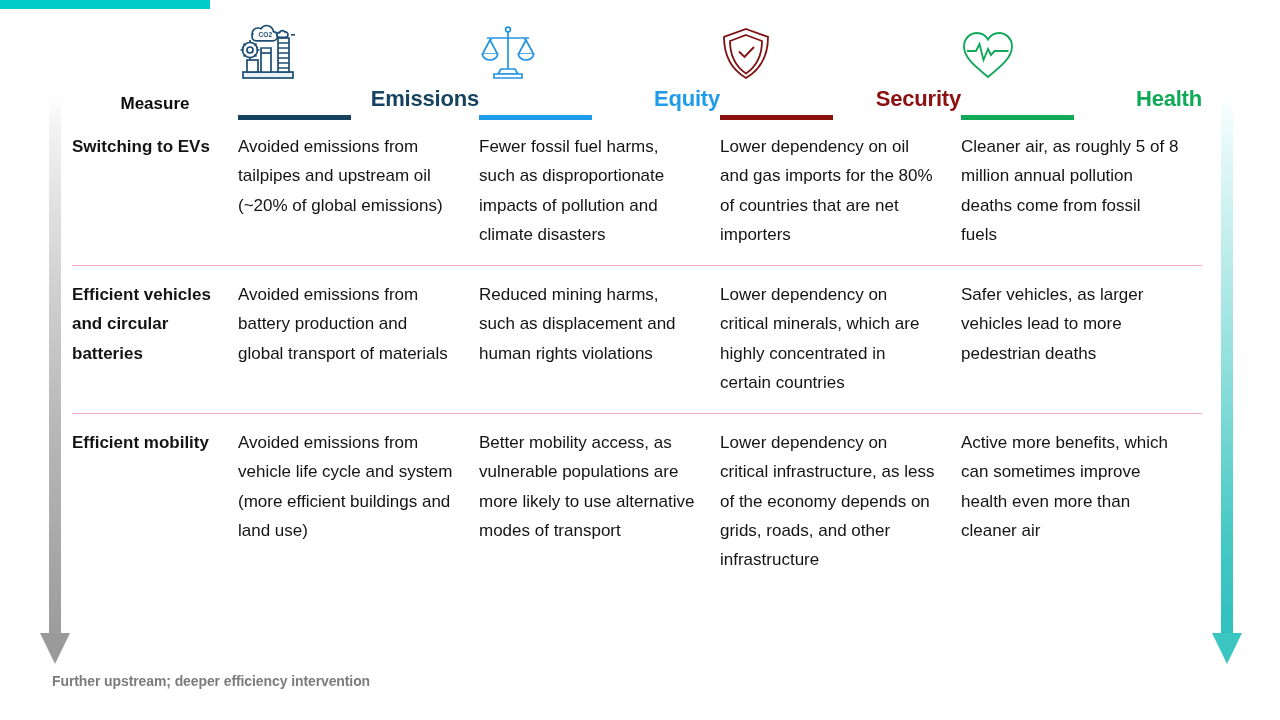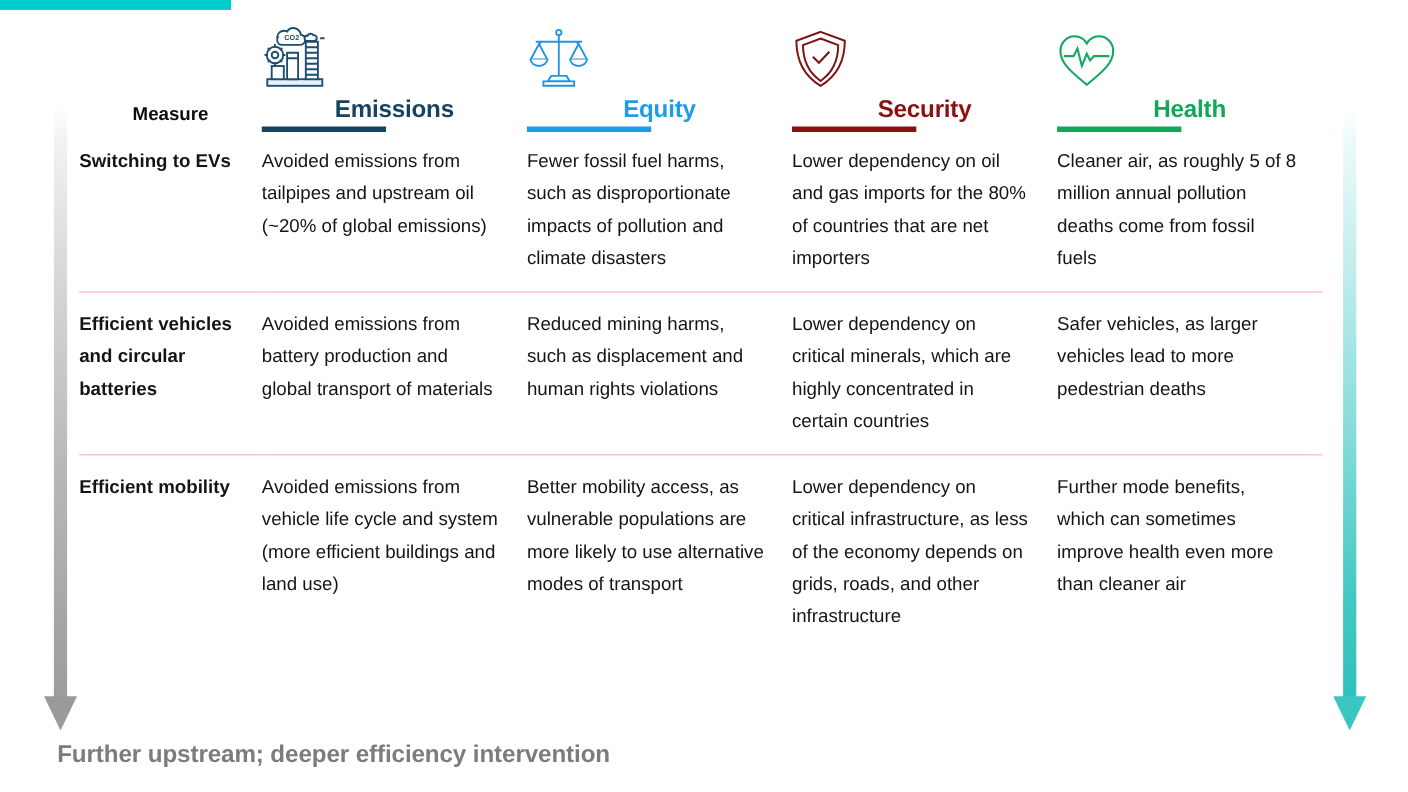--- a/index.html
+++ b/index.html
@@ -73,21 +73,21 @@
     border-collapse: collapse;
     table-layout: fixed;
   }
   col.c-measure { width: 166px; }
   col.c-col     { width: 241px; }
 
   
   .hdr-cell {
     vertical-align: bottom;
     padding: 0 0 4px 0;
-    text-align: center;
+    text-align: right;
   }
   .icon-wrap {
     height: 64px;
     display: flex;
     align-items: flex-end;
   }
   .icon-wrap svg { display: block; }
   .col-title {
     font-size: 22px;
     font-weight: bold;
@@ -123,21 +123,21 @@
   td.rowlabel {
     font-weight: bold;
     padding-right: 18px;
   }
   td.body-cell b { font-weight: normal; }
   .cell-text { white-space: normal; }
 
   
   .caption {
     position: absolute;
-    font-size: 22px;
+    font-size: 14px;
     font-weight: bold;
     letter-spacing: -0.1px;
   }
   #caption-left  { left: 52px;  top: 673px; color: #7c7c7c; }
   #caption-right { right: 42px; top: 673px; color: #18a9a2; text-align: right; }
 </style>
 </head>
 <body>
 
 <div id="slide">
@@ -245,20 +245,20 @@
             <td class="body-cell"><span class="cell-text"><b>Avoided emissions from battery production</b><span> and global transport of materials</span></span></td>
             <td class="body-cell"><span class="cell-text"><b>Reduced mining harms,</b><span> such as displacement and human rights violations</span></span></td>
             <td class="body-cell"><span class="cell-text"><b>Lower dependency on critical minerals,</b><span> which are highly concentrated in certain countries</span></span></td>
             <td class="body-cell"><span class="cell-text"><b>Safer vehicles</b><span>, as larger vehicles lead to more pedestrian deaths</span></span></td>
           </tr>
           <tr>
             <td class="body-cell rowlabel">Efficient mobility</td>
             <td class="body-cell"><span class="cell-text"><b>Avoided emissions from vehicle life cycle and system</b><span> (more efficient buildings and land use)</span></span></td>
             <td class="body-cell"><span class="cell-text"><b>Better mobility access,</b><span> as vulnerable populations are more likely to use alternative modes of transport</span></span></td>
             <td class="body-cell"><span class="cell-text"><b>Lower dependency on critical infrastructure</b><span>, as less of the economy depends on grids, roads, and other infrastructure</span></span></td>
-            <td class="body-cell"><span class="cell-text"><b>Further mode benefits</b><span>, which can sometimes improve health even more than cleaner air</span></span></td>
+            <td class="body-cell"><span class="cell-text"><b>Active more benefits</b><span>, which can sometimes improve health even more than cleaner air</span></span></td>
           </tr>
         </tbody>
     </table>
   </div>
 
   <div class="caption" id="caption-left" style="color: rgb(124, 124, 124);">Further upstream; deeper efficiency intervention</div>
 </div>
 
 </body></html>

